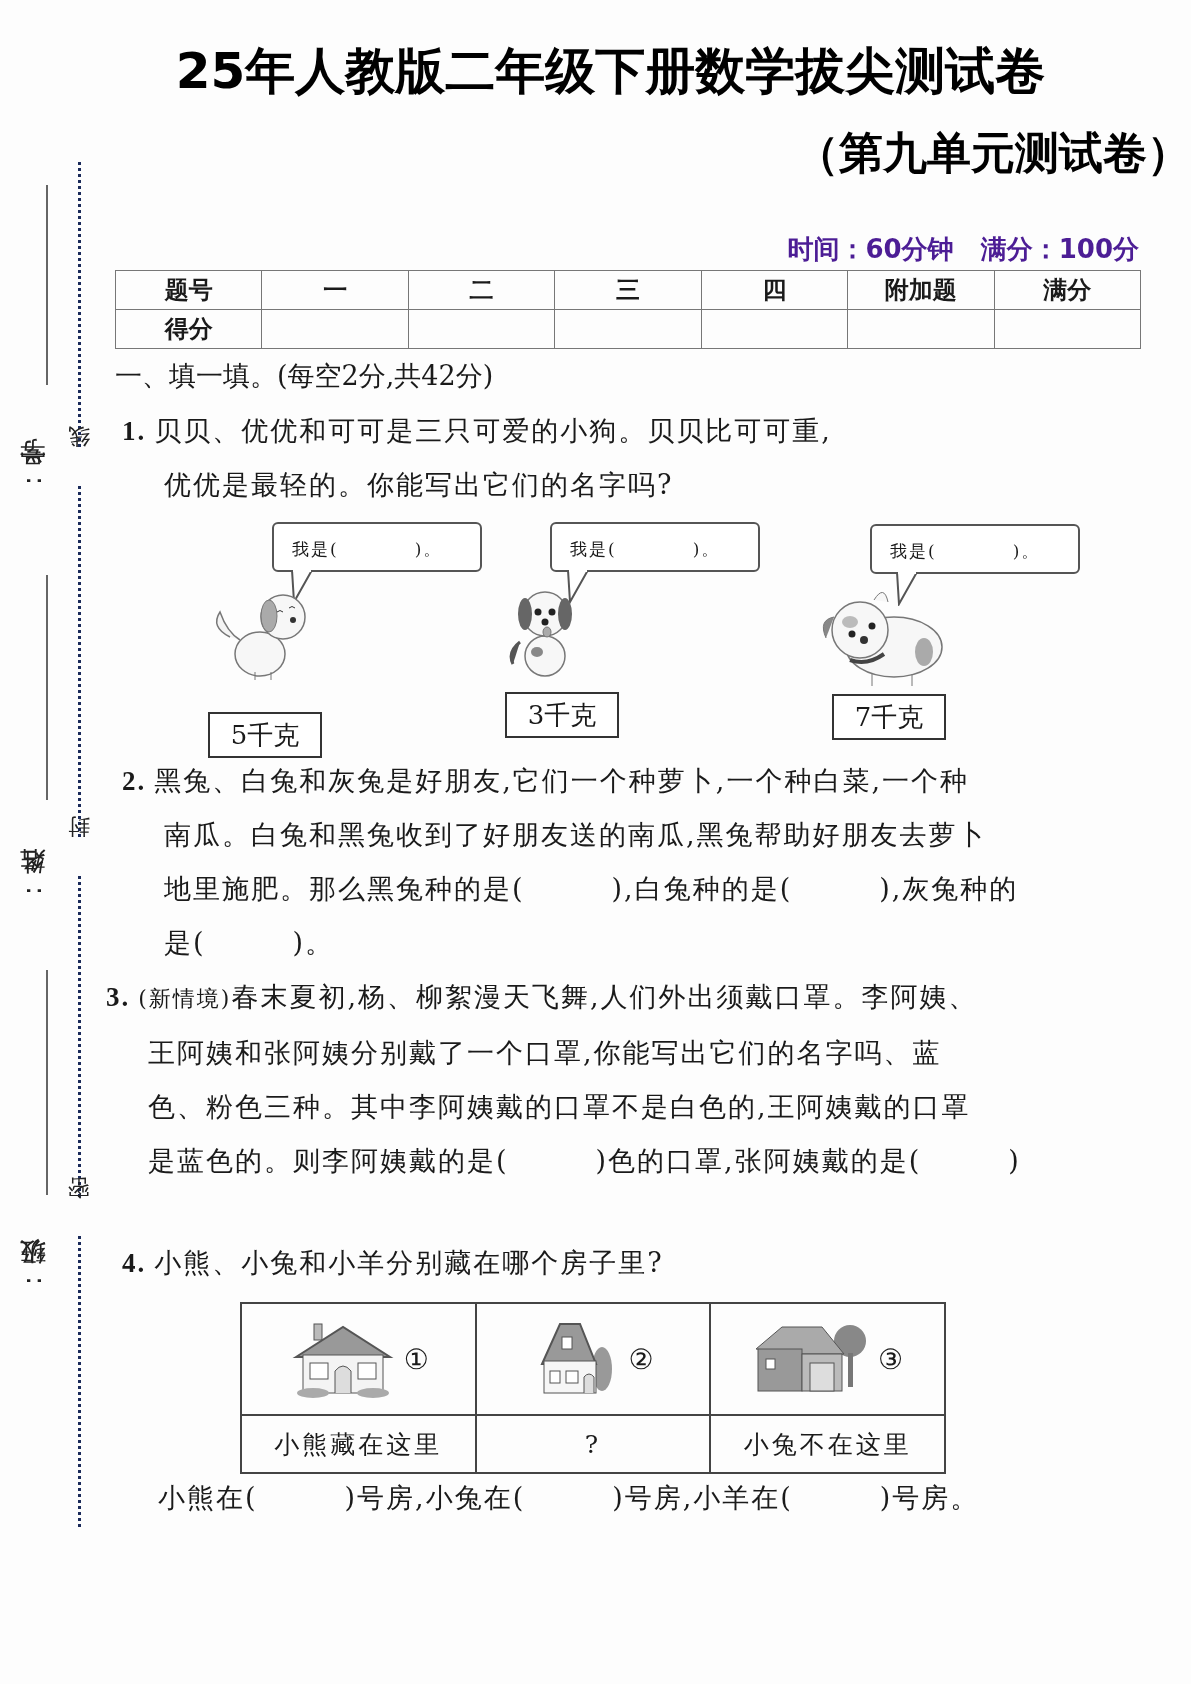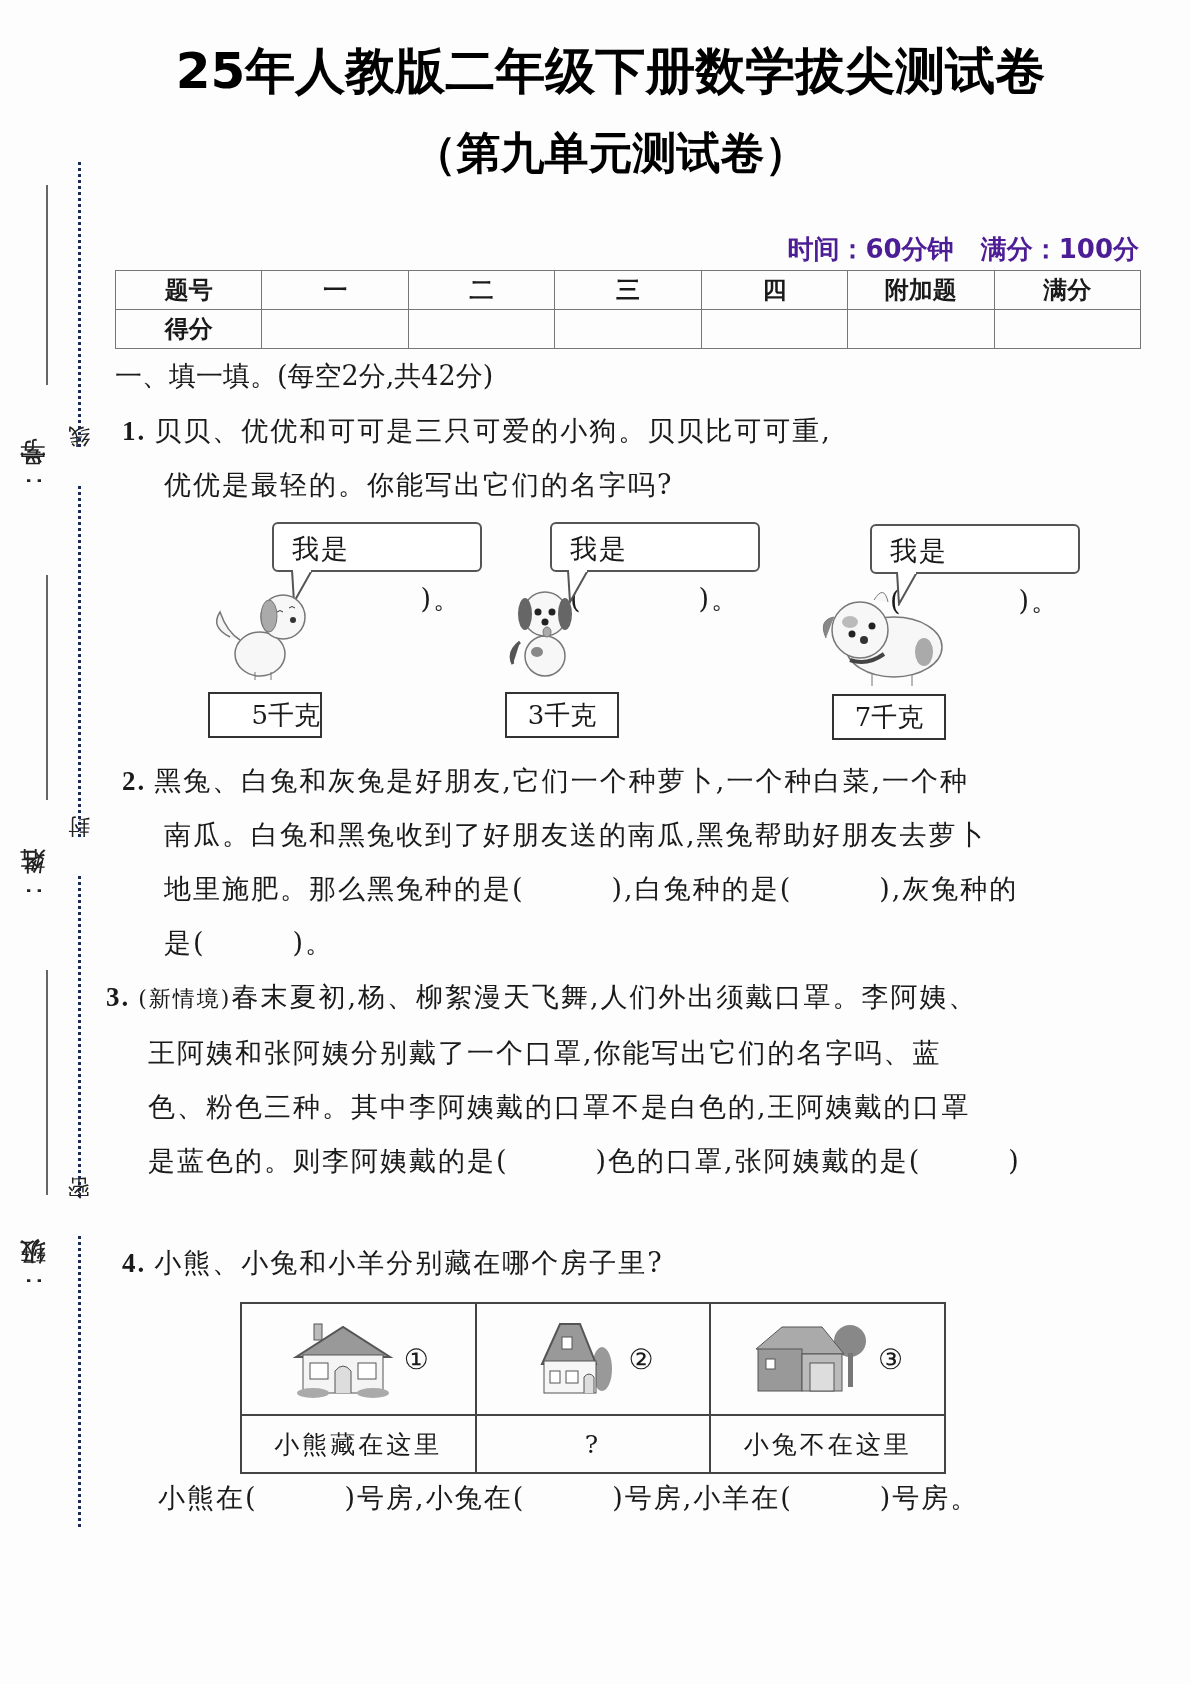--- a/index.html
+++ b/index.html
@@ -7,42 +7,42 @@
     width: 1191px; height: 1684px; background: #fdfdfd; position: relative; overflow: hidden;
     font-family: "DejaVu Serif", "Liberation Serif", serif; color: #1a1a1a;
   }
   .abs { position: absolute; }
   .title {
     left: 0; width: 1191px; top: 38px; text-align: center;
     font-family: "DejaVu Sans", "Liberation Sans", sans-serif; font-weight: bold;
     font-size: 50px; letter-spacing: 0px; color: #000; padding-left: 30px; box-sizing: border-box;
   }
   .subtitle {
-    left: 0; width: 1191px; top: 124px; text-align: center;
+    left: 0; width: 1191px; top: 124px; text-align: right;
     font-family: "DejaVu Sans", "Liberation Sans", sans-serif; font-weight: bold;
     font-size: 44px; color: #000; padding-left: 30px; box-sizing: border-box;
   }
   .meta {
     right: 52px; top: 232px;
     font-family: "DejaVu Sans", "Liberation Sans", sans-serif; font-weight: bold; font-size: 26px; color: #4c1d95;
     white-space: pre;
   }
   table.score {
     position: absolute; left: 115px; top: 270px; width: 1026px; border-collapse: collapse;
     font-family: "DejaVu Sans", "Liberation Sans", sans-serif; font-weight: bold; font-size: 24px;
   }
   table.score td { border: 1.5px solid #777; height: 38px; text-align: center; padding: 0; width: 14.28%; }
   .section-head { left: 115px; top: 358px; font-size: 27px; }
   .q { font-size: 27px; line-height: 54px; letter-spacing: 2px; }
   .qnum { font-weight: bold; font-family: "Liberation Serif", serif; margin-right: 8px; }
   .q1 { left: 122px; top: 404px; width: 900px; }
   .indent { display: block; padding-left: 42px; }
   .bubble {
     position: absolute; width: 210px; height: 50px; border: 2px solid #555; border-radius: 6px; background: #fff;
-    font-size: 27px; line-height: 50px; padding-left: 18px; box-sizing: border-box; letter-spacing: 2px;
+    font-size: 17px; line-height: 50px; padding-left: 18px; box-sizing: border-box; letter-spacing: 2px;
   }
   .bubble-tail { position: absolute; }
   .weight-box {
     position: absolute; width: 110px; height: 42px; border: 2px solid #333; font-size: 26px; line-height: 42px;
     text-align: center; background: #fff;
   }
   .dog { position: absolute; }
   .q2 { left: 122px; top: 754px; width: 980px; }
   .q3 { left: 106px; top: 970px; width: 980px; }
   .q4 { left: 122px; top: 1236px; width: 980px; }
@@ -165,21 +165,21 @@
   <path d="M62,18 Q72,2 76,20" fill="#f7f7f7" stroke="#777"></path>
   <ellipse cx="38" cy="40" rx="8" ry="6" fill="#bbb"></ellipse>
   <circle cx="40" cy="52" r="3.5" fill="#222"></circle>
     <circle cx="60" cy="44" r="3.5" fill="#222"></circle>
   <circle cx="52" cy="58" r="4" fill="#333"></circle>
   <path d="M38,78 Q55,84 72,72" stroke="#444" stroke-width="4" fill="none"></path>
   <line x1="60" y1="92" x2="60" y2="104" stroke="#777"></line>
     <line x1="100" y1="92" x2="100" y2="104" stroke="#777"></line>
 </svg>
 
-<div class="weight-box" style="left:208px;top:692px;text-align:right;">5千克</div>
+<div class="weight-box" style="left:208px;top:712px;">5千克</div>
 <div class="weight-box" style="left:497px;top:692px;margin-left:8px;">3千克</div>
 <div class="weight-box" style="left:832px;top:694px;">7千克</div>
 
 <div class="abs q q2">
   <span class="qnum">2.</span><span>黑兔、白兔和灰兔是好朋友,它们一个种萝卜,一个种白菜,一个种</span>
   <span class="indent">南瓜。白兔和黑兔收到了好朋友送的南瓜,黑兔帮助好朋友去萝卜</span>
   <span class="indent">地里施肥。那么黑兔种的是(　　　),白兔种的是(　　　),灰兔种的</span>
   <span class="indent">是(　　　)。</span>
 </div>
 

